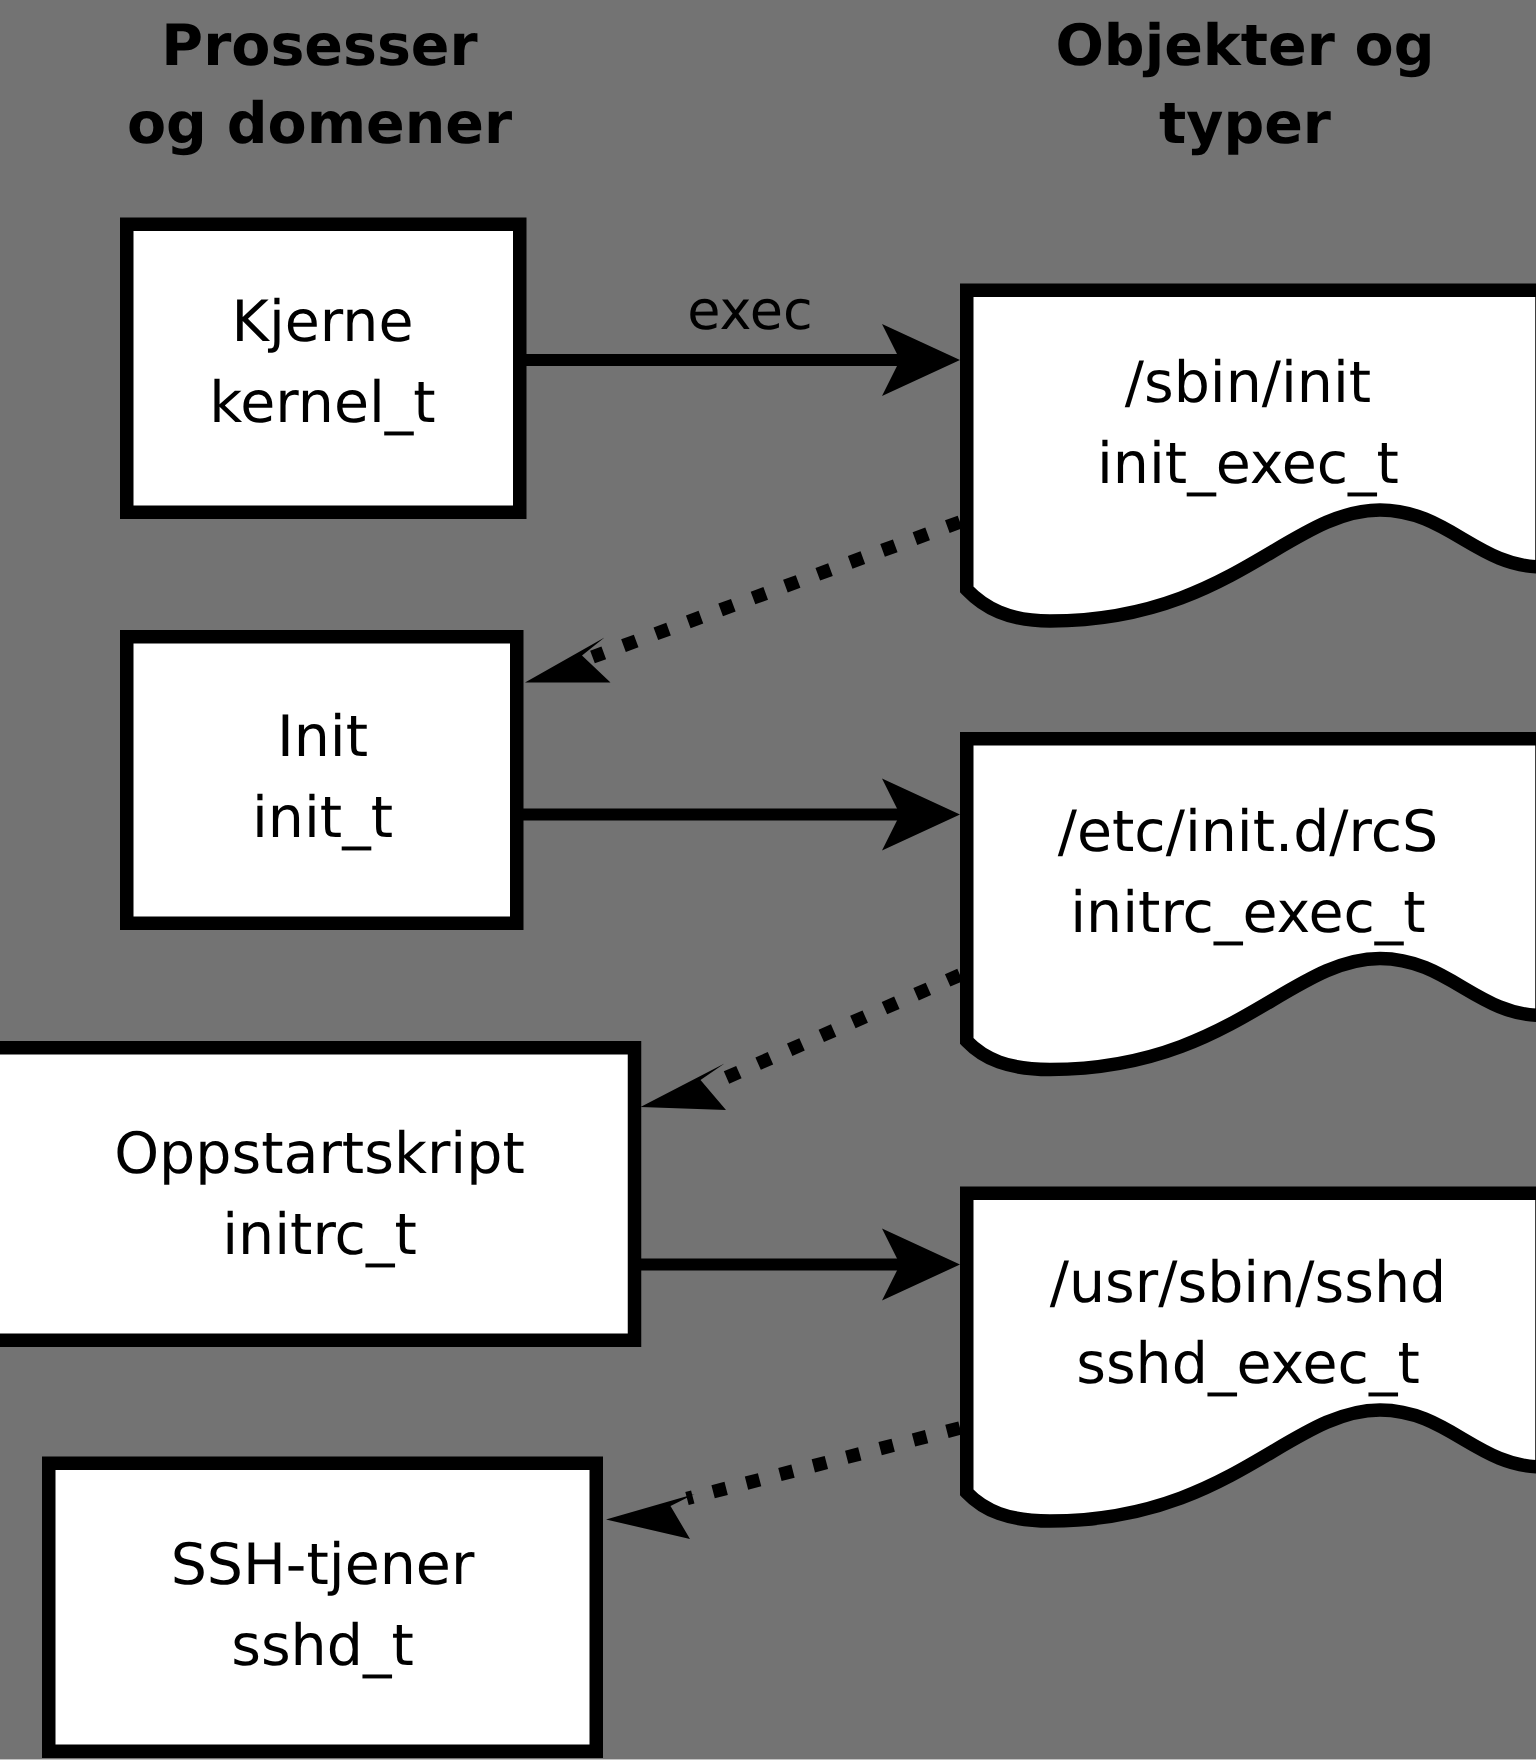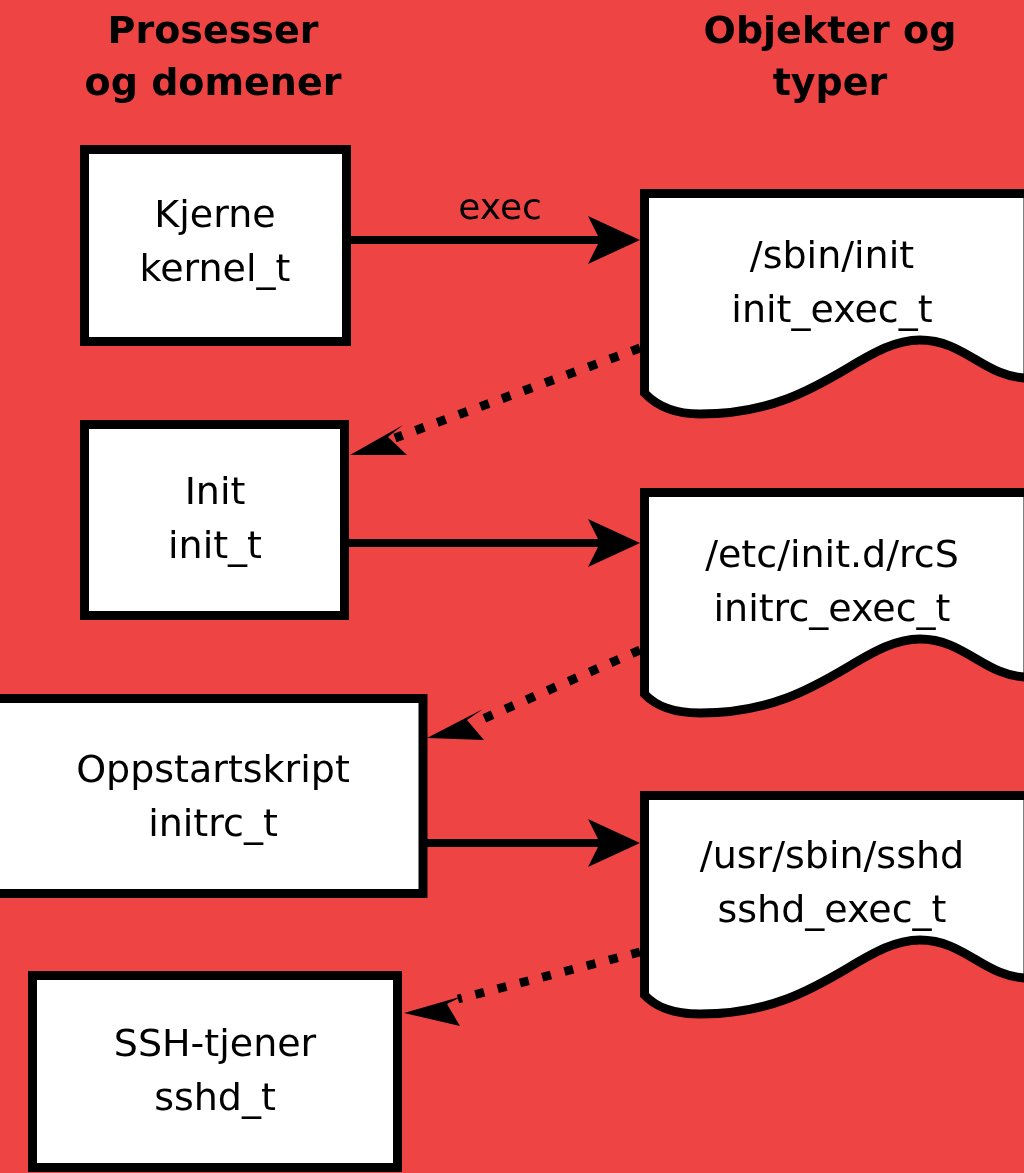--- a/index.html
+++ b/index.html
@@ -7,21 +7,21 @@
     padding: 0;
     background: #ffffff;
   }
   body {
     font-family: "DejaVu Sans", sans-serif;
   }
   #canvas {
     position: relative;
     width: 1024px;
     height: 1173px;
-    background: #ef4444;
+    background: #737373;
     overflow: hidden;
   }
   #diagram-svg {
     position: absolute;
     left: 0;
     top: 0;
     width: 1024px;
     height: 1173px;
   }
   .col-title {

